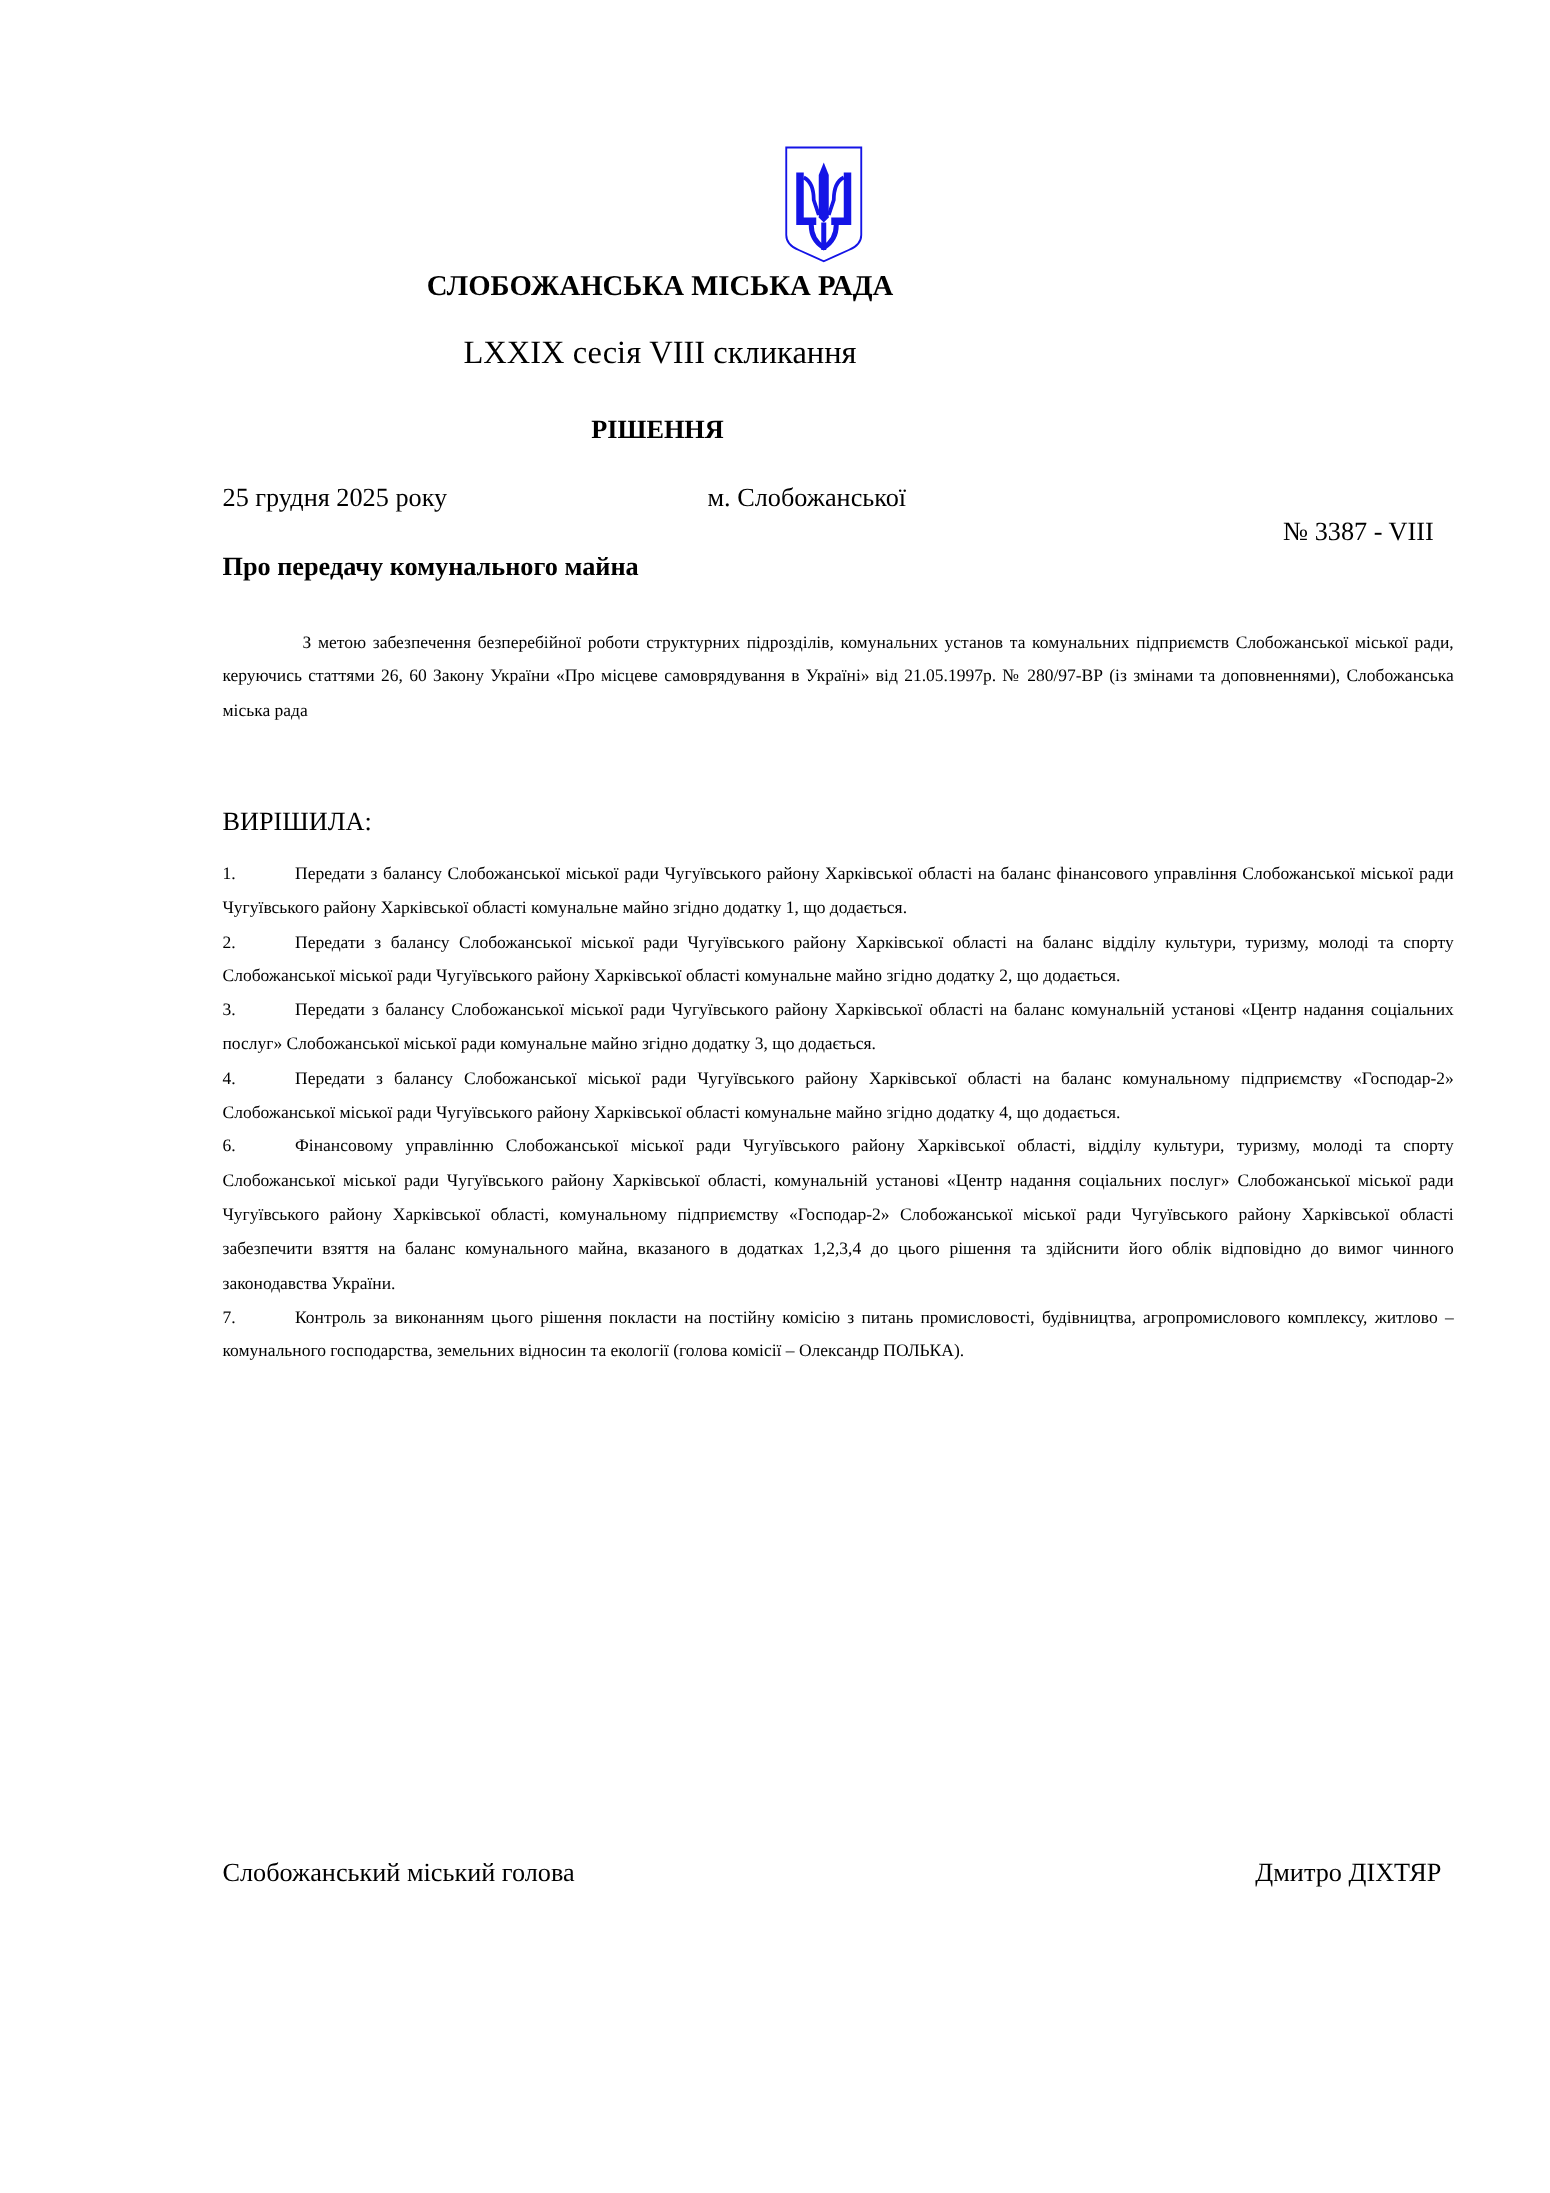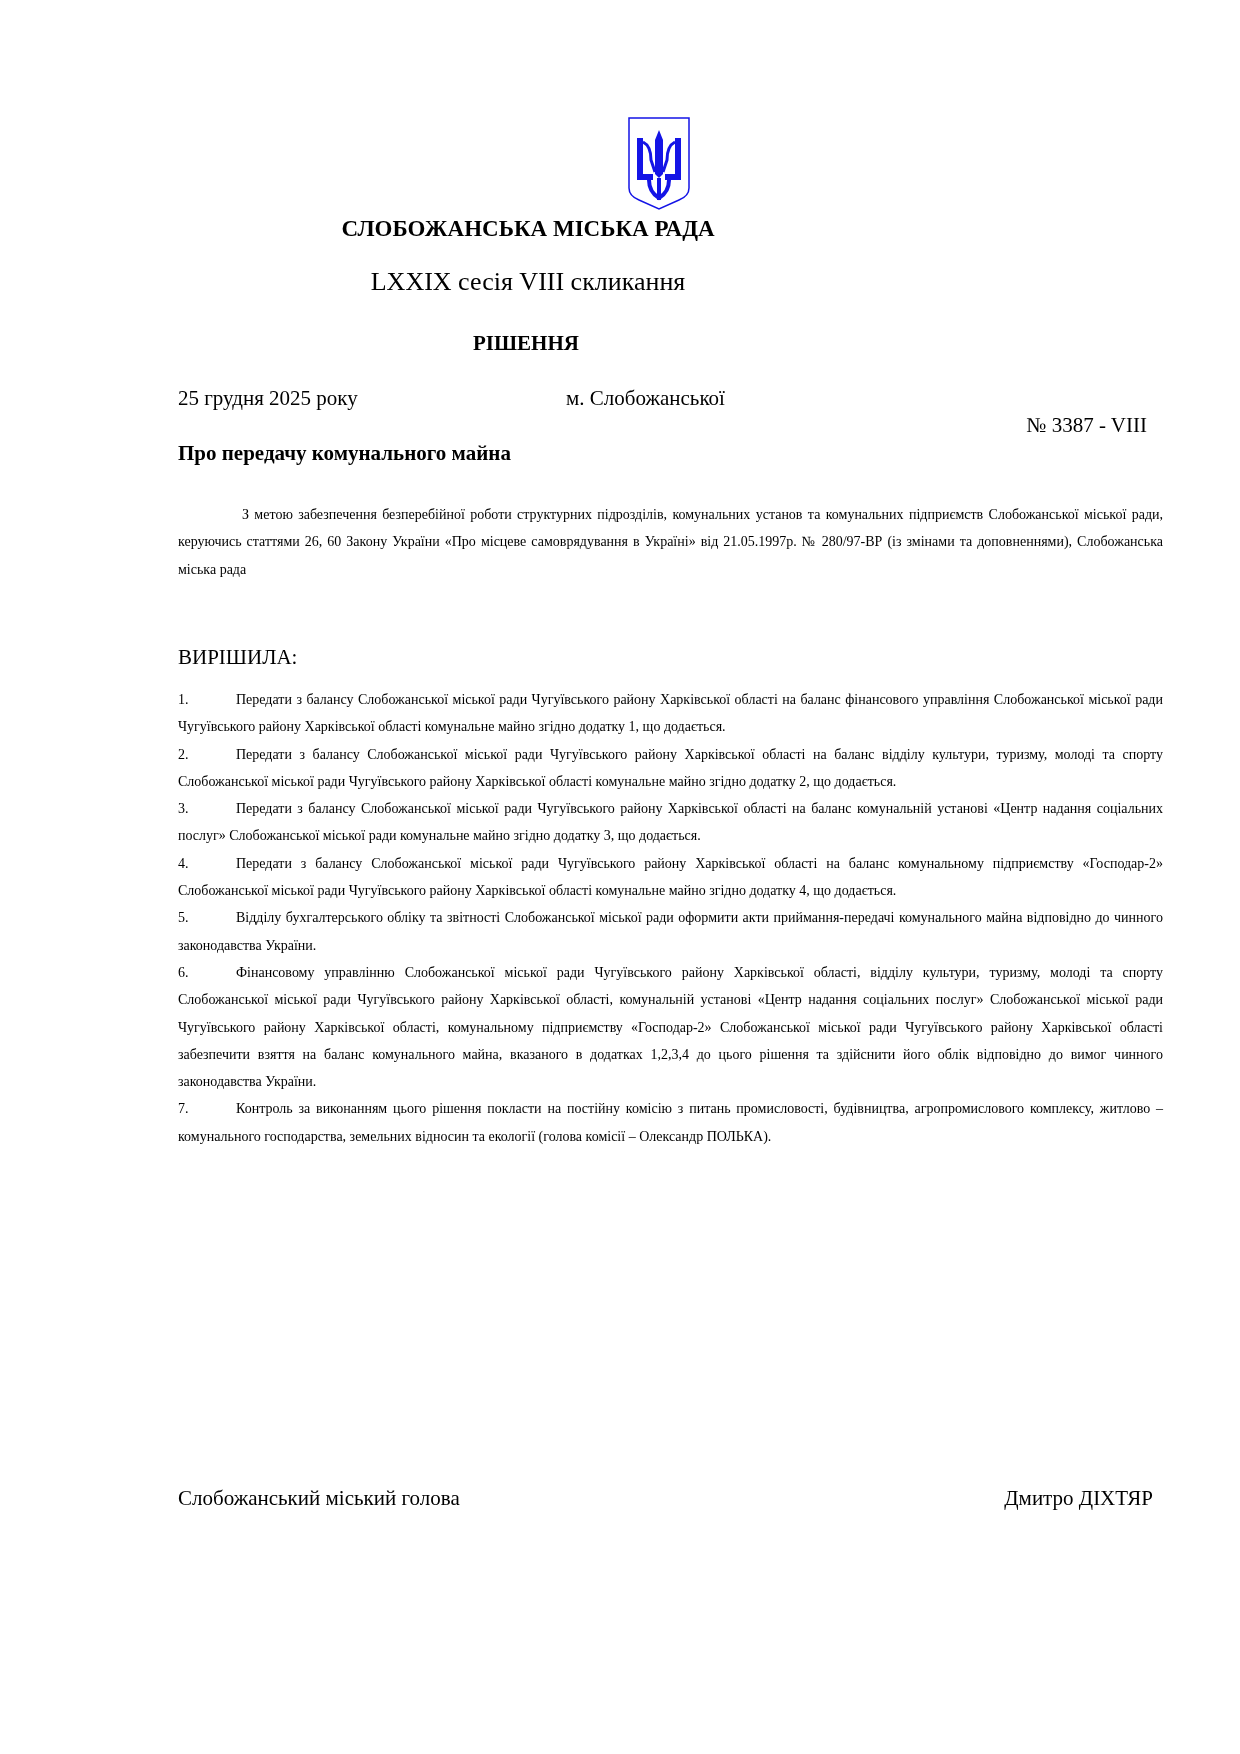--- a/index.html
+++ b/index.html
@@ -58,21 +58,20 @@
 
   <div class="body preamble">З метою  забезпечення безперебійної роботи структурних підрозділів, комунальних установ та комунальних підприємств Слобожанської міської ради, керуючись статтями 26, 60 Закону України «Про місцеве самоврядування в Україні» від 21.05.1997р. № 280/97-ВР (із змінами та доповненнями),  Слобожанська міська рада</div>
 
   <div class="resolved">ВИРІШИЛА:</div>
 
   <div class="body items">
     <p class="item"><span class="n">1.</span><span>Передати з балансу Слобожанської міської ради Чугуївського району Харківської області на баланс фінансового управління Слобожанської міської ради Чугуївського району Харківської області комунальне майно згідно додатку 1, що додається.</span></p>
     <p class="item"><span class="n">2.</span><span>Передати з балансу Слобожанської міської ради Чугуївського району Харківської області на баланс відділу культури, туризму, молоді та спорту Слобожанської міської ради Чугуївського району Харківської області комунальне майно згідно додатку 2, що додається.</span></p>
     <p class="item"><span class="n">3.</span><span>Передати з балансу Слобожанської міської ради Чугуївського району Харківської області на баланс комунальній  установі «Центр надання соціальних послуг» Слобожанської міської ради  комунальне майно згідно додатку 3, що додається.</span></p>
     <p class="item"><span class="n">4.</span><span>Передати з балансу Слобожанської міської ради Чугуївського району Харківської області на баланс комунальному підприємству «Господар-2» Слобожанської міської ради Чугуївського району Харківської області комунальне майно згідно додатку 4, що додається.</span></p>
-    <p class="item"><span class="n">5.</span><span>Відділу бухгалтерського обліку та звітності Слобожанської міської ради оформити акти приймання-передачі комунального майна відповідно до чинного законодавства України.</span></p>
     <p class="item"><span class="n">6.</span><span>Фінансовому управлінню Слобожанської міської ради Чугуївського району Харківської області, відділу культури, туризму, молоді та спорту Слобожанської міської ради Чугуївського району Харківської області, комунальній  установі «Центр надання соціальних послуг» Слобожанської міської ради Чугуївського району Харківської області, комунальному підприємству «Господар-2» Слобожанської міської ради Чугуївського району Харківської області забезпечити взяття на баланс комунального майна, вказаного в додатках 1,2,3,4 до цього рішення та здійснити його облік відповідно до вимог чинного законодавства України.</span></p>
     <p class="item"><span class="n">7.</span><span>Контроль за виконанням цього рішення покласти на постійну комісію з питань промисловості, будівництва, агропромислового комплексу, житлово – комунального господарства, земельних відносин та екології (голова комісії – Олександр ПОЛЬКА).</span></p>
   </div>
 
   <div class="sign">
     <span class="role">Слобожанський міський голова</span>
     <span class="name">Дмитро ДІХТЯР</span>
   </div>
 
 </div>

